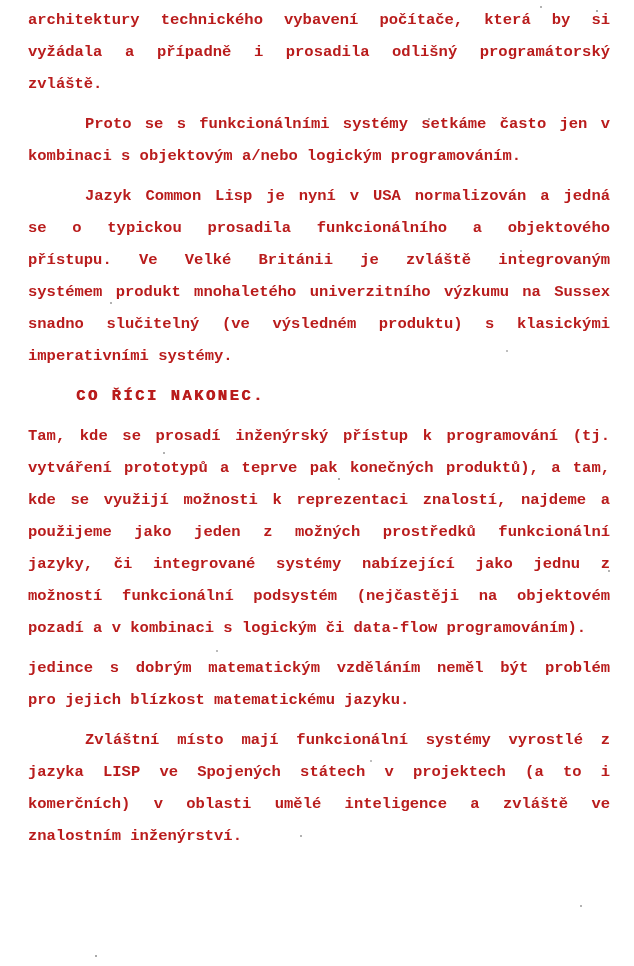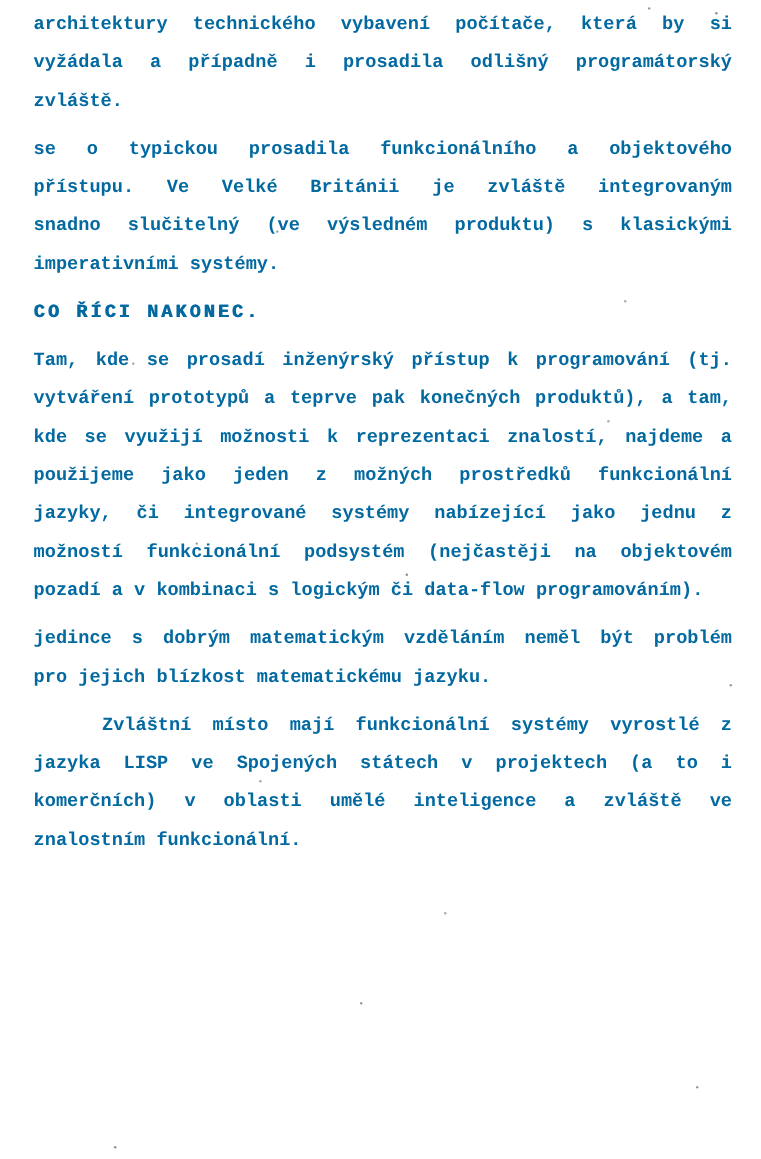--- a/index.html
+++ b/index.html
@@ -7,37 +7,38 @@
     position: relative;
     width: 634px;
     height: 966px;
     background: #ffffff;
     box-sizing: border-box;
     padding: 4px 24px 0 28px;
     overflow: hidden;
     font-family: "Liberation Mono", "DejaVu Sans Mono", monospace;
     font-weight: 700;
     font-size: 15.5px;
-    color: #0369a1;
+    color: #b91c1c;
   }
   .para + .para { margin-top: 8px; }
   .line {
     height: 32px;
     line-height: 32px;
     text-align: justify;
     text-align-last: justify;
     overflow: hidden;
     white-space: nowrap;
   }
   .line.lastline { text-align-last: left; }
   .line.indent { text-indent: 57px; }
   .para.heading .line {
     text-align-last: left;
     letter-spacing: 2.5px;
     text-shadow: 0.6px 0 0 currentColor;
+    margin-left: 48px;
   }
   
   .speckles {
     position: absolute;
     left: 596px; top: 10px;
     width: 2px; height: 2px;
     border-radius: 50%;
     background: #8c8c8c;
     box-shadow:
       -56px -4px 0 #9a9a9a,
@@ -61,22 +62,28 @@
 
 <div class="page">
   <div class="speckles"></div>
   <div id="text-body">
       <div class="para body">
         <div class="line">architektury technického vybavení počítače, která by si</div>
         <div class="line">vyžádala a případně i prosadila odlišný programátorský</div>
         <div class="line lastline">zvláště.</div>
       </div>
       <div class="para body">
+        <div class="line indent">Proto se s funkcionálními systémy setkáme často jen v</div>
+        <div class="line lastline">kombinaci s objektovým a/nebo logickým programováním.</div>
+      </div>
+      <div class="para body">
+        <div class="line indent">Jazyk Common Lisp je nyní v USA normalizován a jedná</div>
         <div class="line">se o typickou prosadila funkcionálního a objektového</div>
         <div class="line">přístupu. Ve Velké Británii je zvláště integrovaným</div>
+        <div class="line">systémem produkt mnohaletého univerzitního výzkumu na Sussex</div>
         <div class="line">snadno slučitelný (ve výsledném produktu) s klasickými</div>
         <div class="line lastline">imperativními systémy.</div>
       </div>
       <div class="para heading">
         <div class="line lastline">CO ŘÍCI NAKONEC.</div>
       </div>
       <div class="para body">
         <div class="line">Tam, kde se prosadí inženýrský přístup k programování (tj.</div>
         <div class="line">vytváření prototypů a teprve pak konečných produktů), a tam,</div>
         <div class="line">kde se využijí možnosti k reprezentaci znalostí, najdeme a</div>
@@ -86,16 +93,16 @@
         <div class="line lastline">pozadí a v kombinaci s logickým či data-flow programováním).</div>
       </div>
       <div class="para body">
         <div class="line">jedince s dobrým matematickým vzděláním neměl být problém</div>
         <div class="line lastline">pro jejich blízkost matematickému jazyku.</div>
       </div>
       <div class="para body">
         <div class="line indent">Zvláštní místo mají funkcionální systémy vyrostlé z</div>
         <div class="line">jazyka LISP ve Spojených státech v projektech (a to i</div>
         <div class="line">komerčních) v oblasti umělé inteligence a zvláště ve</div>
-        <div class="line lastline">znalostním funkcionální.</div>
+        <div class="line lastline">znalostním inženýrství.</div>
       </div>
     </div>
 </div>
 
 </body></html>

